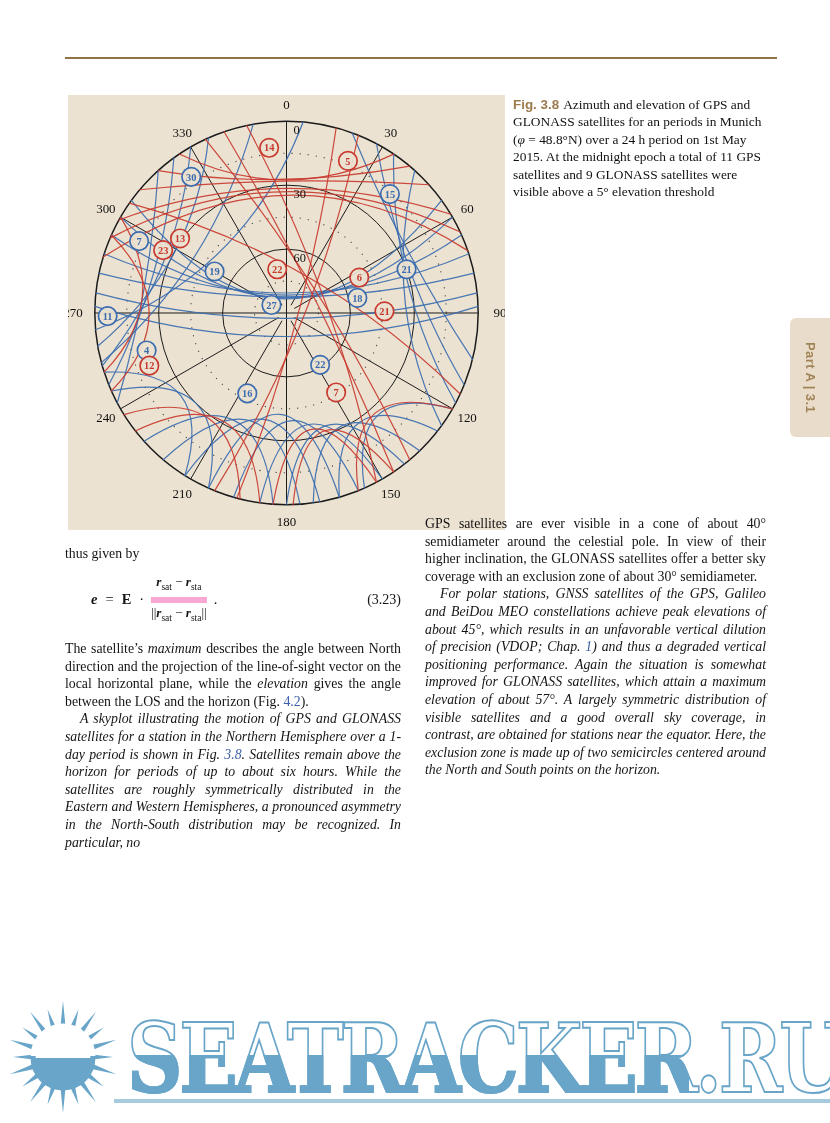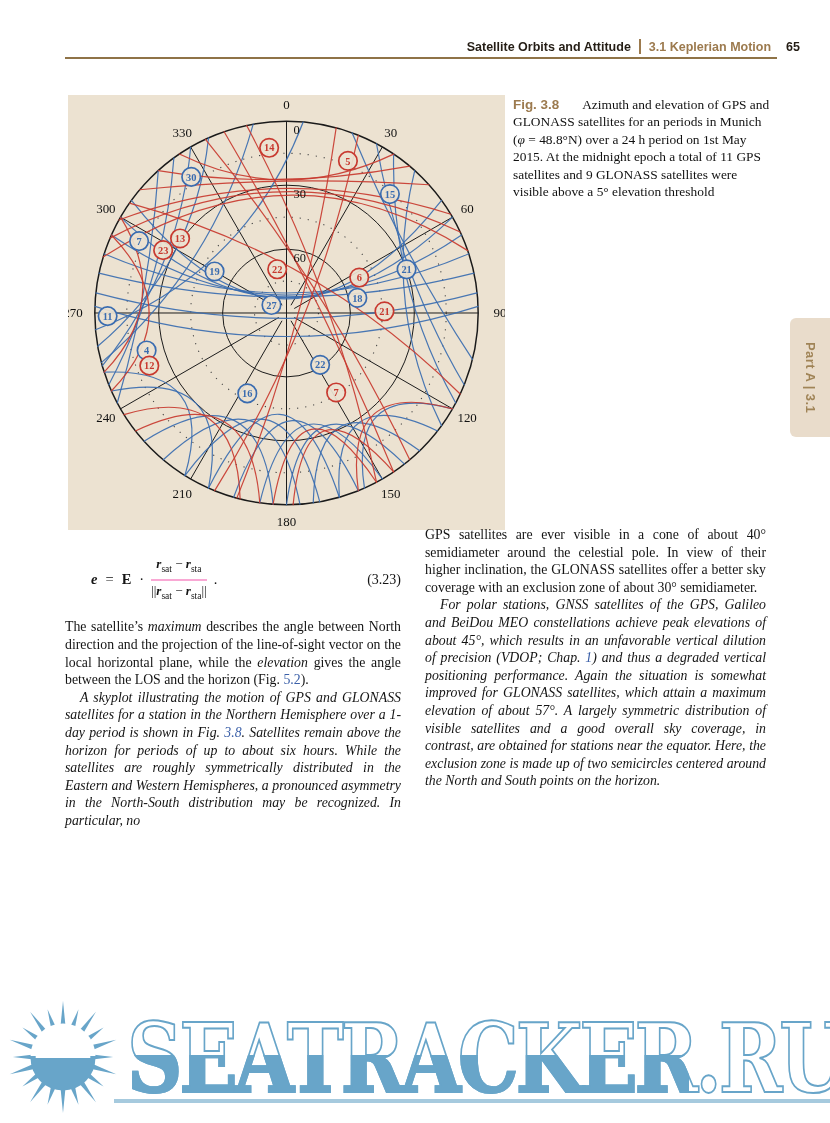--- a/index.html
+++ b/index.html
@@ -11,45 +11,45 @@
           justify-content:flex-end;font-family:"Liberation Sans",sans-serif;font-size:12.5px;font-weight:bold;}
   .header .title{color:#241d15;}
   .header .divider{width:0;height:15px;border-left:2px solid #9c7a4e;margin:0 8px;}
   .header .section{color:#9c7a4e;}
   .header .pagenum{color:#241d15;margin-left:15px;}
   .header-rule{position:absolute;top:57px;left:65px;width:712px;height:2px;background:#8f7347;}
 
   
   .figure-box{position:absolute;left:68px;top:95px;width:437px;height:435px;background:#ece2d1;}
   .caption{position:absolute;left:513px;top:96px;width:260px;font-size:13.4px;line-height:17.4px;color:#111;}
-  .caption .figlabel{font-family:"Liberation Sans",sans-serif;font-weight:bold;color:#9c7a4e;margin-right:23px;}
+  .caption .figlabel{font-family:"Liberation Sans",sans-serif;font-weight:bold;color:#9c7a4e;margin-right:4px;}
   .it{font-style:italic;}
   .xref{color:#3a5fa8;cursor:pointer;}
 
   
   .side-tab{position:absolute;left:790px;top:318px;width:40px;height:119px;background:#e9dccb;
             border-radius:6px 0 0 6px;display:flex;align-items:center;justify-content:center;}
   .side-tab span{writing-mode:vertical-rl;font-family:"Liberation Sans",sans-serif;font-weight:bold;
             font-size:13px;color:#a08457;letter-spacing:.4px;white-space:nowrap;}
 
   
   .col{position:absolute;font-size:13.8px;line-height:17.6px;text-align:justify;color:#141414;}
   .col-left{left:65px;top:545px;width:336px;}
-  .col-right{left:425px;top:526px;width:341px;}
+  .col-right{left:425px;top:515px;width:341px;}
   .para-indent{text-indent:15px;font-style:italic;}
   p{margin:0;}
 
   
   .equation{display:flex;align-items:center;justify-content:space-between;margin:10px 0 13px 0;padding-left:26px;}
   .eq-body{display:inline-flex;align-items:center;font-size:14.5px;}
   .eq-bi{font-weight:bold;font-style:italic;margin-right:4px;}
   .eq-b{font-weight:bold;margin:0 4px;}
   .eq-op{margin:0 4px;}
   .frac{display:inline-block;text-align:center;vertical-align:middle;font-size:13px;margin:0 3px;}
-  .frac .num{display:block;border-bottom:2px solid #f9a8d4;padding:0 4px 1px 4px;}
+  .frac .num{display:block;border-bottom:6px solid #f9a8d4;padding:0 4px 1px 4px;}
   .frac .den{display:block;padding-top:1px;}
   .frac .rv{font-weight:bold;font-style:italic;}
   .frac sub{font-size:9.5px;font-style:normal;font-weight:normal;}
   .eq-number{font-size:14px;}
 
   
   .skyplot{display:block;}
 
   
   .wm-text{position:absolute;left:127px;top:1002px;width:703px;white-space:nowrap;
@@ -59,26 +59,20 @@
            -webkit-background-clip:text;background-clip:text;color:transparent;
            -webkit-text-stroke:2px #68a5c9;}
   .wm-line{position:absolute;left:114px;top:1099px;width:716px;height:4px;background:#a6cade;}
   .wm-sun{position:absolute;left:4px;top:998px;}
 </style>
 </head>
 <body>
 
 <div class="page">
 
-  <div class="header">
-    <span class="title">Satellite Orbits and Attitude</span>
-    <span class="divider"></span>
-    <span class="section">3.1 Keplerian Motion</span>
-    <span class="pagenum">65</span>
-  </div>
   <div class="header-rule"></div>
 
   <div class="figure-box">
     <svg class="skyplot" viewBox="0 0 440 435" width="437" height="435" xmlns="http://www.w3.org/2000/svg">
         <circle cx="220" cy="218" r="193" fill="none" stroke="#1a1a1a" stroke-width="1.5"></circle>
         <circle cx="220" cy="218" r="128.66666666666669" fill="none" stroke="#1a1a1a" stroke-width="1"></circle>
         <circle cx="220" cy="218" r="64.33333333333334" fill="none" stroke="#1a1a1a" stroke-width="1"></circle>
         <circle cx="220" cy="218" r="160.83333333333334" fill="none" stroke="#444" stroke-width="1.1" stroke-dasharray="1.2 7"></circle>
         <circle cx="220" cy="218" r="96.5" fill="none" stroke="#444" stroke-width="1.1" stroke-dasharray="1.2 7"></circle>
         <circle cx="220" cy="218" r="32.16666666666666" fill="none" stroke="#444" stroke-width="1.1" stroke-dasharray="1.2 7"></circle>
@@ -200,35 +194,36 @@
       </svg>
   </div>
 
   <div class="caption"><span class="figlabel">Fig. 3.8</span><span>Azimuth and elevation of GPS and GLONASS satellites for an periods in Munich (</span><span class="it">φ</span><span> = 48.8°N) over a 24 h period on 1st May 2015. At the midnight epoch a total of 11 GPS satellites and 9 GLONASS satellites were visible above a 5° elevation threshold</span></div>
 
   <div class="side-tab">
     <span>Part A | 3.1</span>
   </div>
 
   <div class="col col-left">
+    <p>thus given by</p>
     <div class="equation">
       <span class="eq-body">
         <span class="eq-bi">e</span>
         <span class="eq-op">=</span>
         <span class="eq-b">E</span>
         <span class="eq-op">·</span>
         <span class="frac">
           <span class="num"><span class="rv">r</span><sub>sat</sub> <span>−</span> <span class="rv">r</span><sub>sta</sub></span>
           <span class="den"><span>||</span><span class="rv">r</span><sub>sat</sub> <span>−</span> <span class="rv">r</span><sub>sta</sub><span>||</span></span>
         </span>
         <span class="eq-op">.</span>
       </span>
       <span class="eq-number">(3.23)</span>
     </div>
-    <p><span>The satellite’s </span><span class="it">maximum</span><span> describes the angle between North direction and the projection of the line-of-sight vector on the local horizontal plane, while the </span><span class="it">elevation</span><span> gives the angle between the LOS and the horizon (Fig. </span><span class="xref">5.2</span><span>).</span></p>
+    <p><span>The satellite’s </span><span class="it">maximum</span><span> describes the angle between North direction and the projection of the line-of-sight vector on the local horizontal plane, while the </span><span class="it">elevation</span><span> gives the angle between the LOS and the horizon (Fig. </span><span class="xref">4.2</span><span>).</span></p>
     <p class="para-indent"><span>A skyplot illustrating the motion of GPS and GLONASS satellites for a station in the Northern Hemisphere over a 1-day period is shown in Fig. </span><span class="xref">3.8</span><span>. Satellites remain above the horizon for periods of up to about six hours. While the satellites are roughly symmetrically distributed in the Eastern and Western Hemispheres, a pronounced asymmetry in the North-South distribution may be recognized. In particular, no</span></p>
   </div>
 
   <div class="col col-right">
     <p>GPS satellites are ever visible in a cone of about 40° semidiameter around the celestial pole. In view of their higher inclination, the GLONASS satellites offer a better sky coverage with an exclusion zone of about 30° semidiameter.</p>
     <p class="para-indent"><span>For polar stations, GNSS satellites of the GPS, Galileo and BeiDou MEO constellations achieve peak elevations of about 45°, which results in an unfavorable vertical dilution of precision (VDOP; Chap. </span><span class="xref">1</span><span>) and thus a degraded vertical positioning performance. Again the situation is somewhat improved for GLONASS satellites, which attain a maximum elevation of about 57°. A largely symmetric distribution of visible satellites and a good overall sky coverage, in contrast, are obtained for stations near the equator. Here, the exclusion zone is made up of two semicircles centered around the North and South points on the horizon.</span></p>
   </div>
 
   <svg class="wm-sun" width="118" height="118" viewBox="-60 -60 120 120" xmlns="http://www.w3.org/2000/svg">
       <polygon points="51.0,0.0 27.8,-2.9 27.8,2.9" fill="#68a5c9"></polygon>

